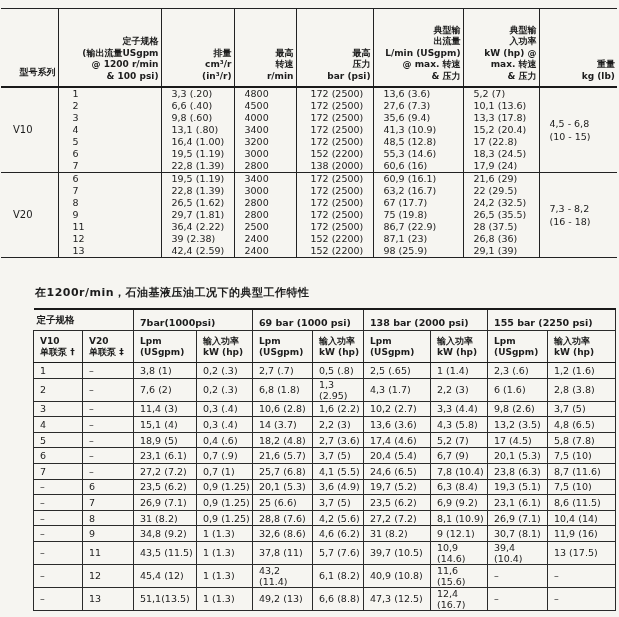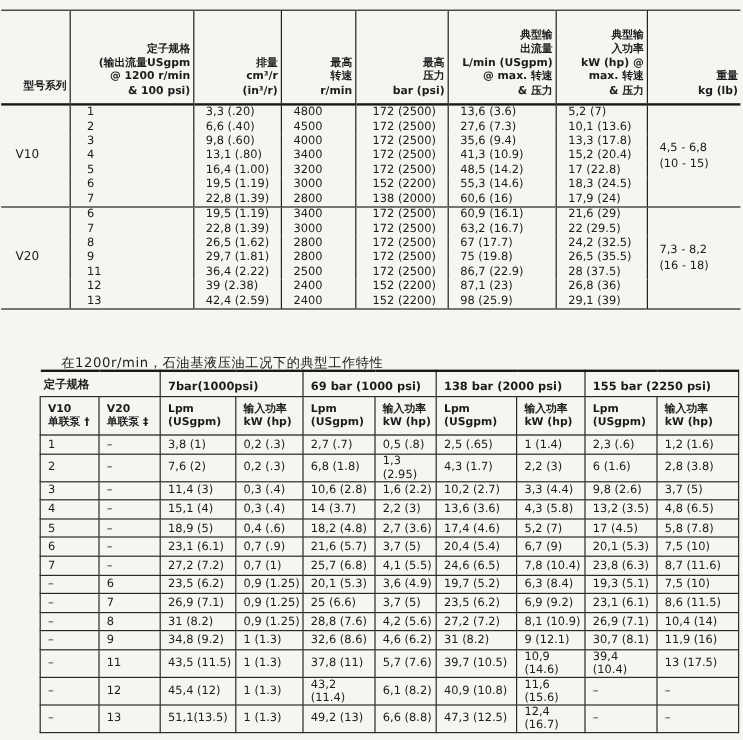--- a/index.html
+++ b/index.html
@@ -25,22 +25,22 @@
   .t1 .c0{padding-left:12px;}
   .t1 .c1{padding-left:14px;}
   .t1 .c4{padding-left:14px;}
   .t1 th.bl,.t1 td.bl{border-left:1px solid #222;}
   .t1 tbody tr.group-start td{border-top:1.5px solid #222;}
   .t1 td.model{font-size:10px;}
   .t1 td.weight{line-height:13px;}
 
   
   .t2-title{
-    position:absolute;left:35px;top:295px;width:560px;
-    font-size:11px;font-weight:normal;letter-spacing:0.5px;margin-left:16px;
+    position:absolute;left:35px;top:285px;width:560px;
+    font-size:11px;font-weight:bold;letter-spacing:0.5px;
   }
   .t2{position:absolute;left:33px;top:308px;width:582px;border-top:2px solid #1a1a1a;}
   .t2 td{border:1px solid #2a2a2a;font-size:9.5px;vertical-align:middle;padding:0 2px 0 6px;}
   .t2 td.blank{border:none;border-right:1px solid #2a2a2a;}
   .t2 td.stator-lab{border:none;border-right:1px solid #2a2a2a;border-bottom:1px solid #2a2a2a;
     font-weight:bold;font-size:9.5px;vertical-align:bottom;padding:0 0 3px 3px;}
   .t2 tr.rowA td{height:19px;}
   .t2 td.note{font-size:8.8px;padding-left:5px;letter-spacing:-0.2px;}
   .t2 tr.rowB td{height:17px;}
   .t2 td.grp{font-weight:bold;font-size:9.5px;vertical-align:bottom;padding-bottom:2px;margin-left:12px;}
@@ -127,21 +127,21 @@
           <td class="bl c3">3400</td>
           <td class="bl c4">172 (2500)</td>
           <td class="bl c5">41,3 (10.9)</td>
           <td class="bl c6">15,2 (20.4)</td>
         </tr>
         <tr>
           <td class="bl c1">5</td>
           <td class="bl c2">16,4 (1.00)</td>
           <td class="bl c3">3200</td>
           <td class="bl c4">172 (2500)</td>
-          <td class="bl c5">48,5 (14.2)</td>
+          <td class="bl c5">48,5 (12.8)</td>
           <td class="bl c6">17 (22.8)</td>
         </tr>
         <tr>
           <td class="bl c1">6</td>
           <td class="bl c2">19,5 (1.19)</td>
           <td class="bl c3">3000</td>
           <td class="bl c4">152 (2200)</td>
           <td class="bl c5">55,3 (14.6)</td>
           <td class="bl c6">18,3 (24.5)</td>
         </tr>

